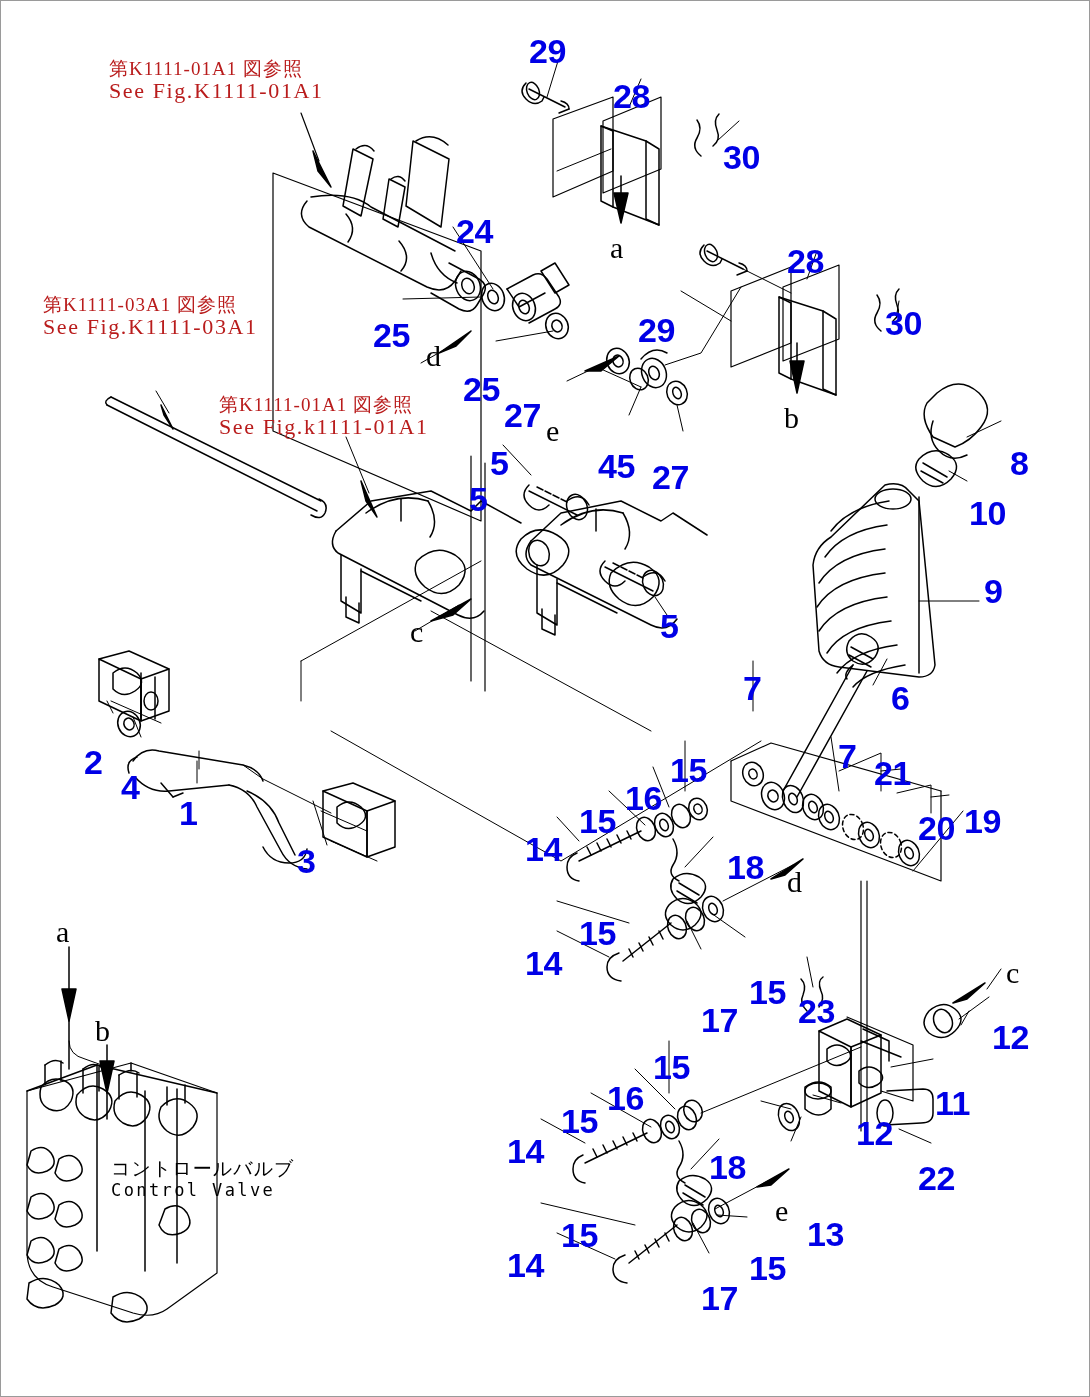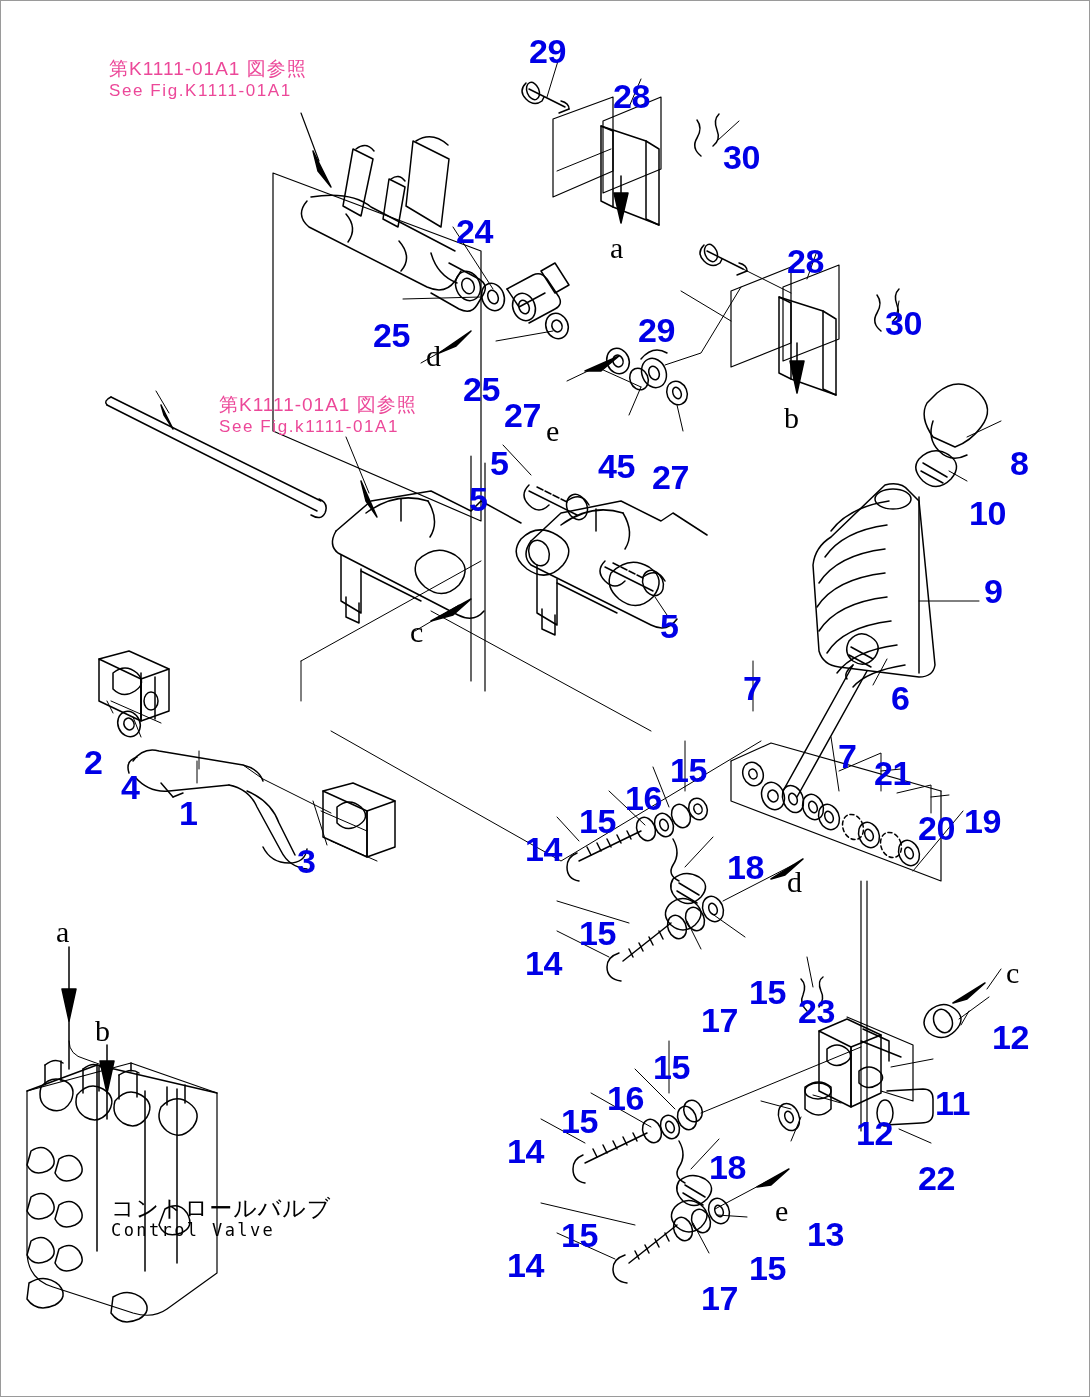--- a/index.html
+++ b/index.html
@@ -28,43 +28,43 @@
   .letter{
     position:absolute;
     color:#000000;
     font-family:"Liberation Serif",serif;
     font-size:30px;
     line-height:30px;
     white-space:nowrap;
   }
   .noteblk{
     position:absolute;
-    color:#ec4899;
+    color:#b91c1c;
     white-space:nowrap;
-    font-family:Liberation Sans, sans-serif;
+    font-family:Liberation Serif, serif;
   }
   .noteblk .jp{
     display:block;
     font-size:19px;
     line-height:23px;
     letter-spacing:1px;
   }
   .noteblk .en{
     display:block;
-    font-size:17px;
+    font-size:22px;
     line-height:21px;
     letter-spacing:1.6px;
   }
   .valvelabel{
     position:absolute;
     color:#000;
     white-space:nowrap;
     font-family:"DejaVu Sans Mono","Liberation Mono",monospace;
   }
-  .valvelabel .jp{display:block;font-size:23px;line-height:23px;letter-spacing:1px;margin-top:40px;}
+  .valvelabel .jp{display:block;font-size:19px;line-height:23px;letter-spacing:1px;}
   .valvelabel .en{display:block;font-size:17px;line-height:21px;letter-spacing:2.4px;}
   .drawcode{
     position:absolute;
     color:#555;
     font-family:"DejaVu Sans Mono","Liberation Mono",monospace;
     font-size:17px;
     letter-spacing:2px;
     white-space:nowrap;
   }
 </style>
@@ -511,20 +511,24 @@
       </g>
 
     </g>
   </svg>
 
   <div class="noteblk" style="left:108px;top:56px;">
     <span class="jp">第K1111-01A1 図参照</span>
     <span class="en">See Fig.K1111-01A1</span>
   </div>
 
+  <div class="noteblk" style="left:42px;top:292px;">
+    <span class="jp">第K1111-03A1 図参照</span>
+    <span class="en">See Fig.K1111-03A1</span>
+  </div>
 
   <div class="noteblk" style="left:218px;top:392px;">
     <span class="jp">第K1111-01A1 図参照</span>
     <span class="en">See Fig.k1111-01A1</span>
   </div>
 
   <div class="valvelabel" style="left:110px;top:1156px;">
     <span class="jp">コントロールバルブ</span>
     <span class="en">Control Valve</span>
   </div>

